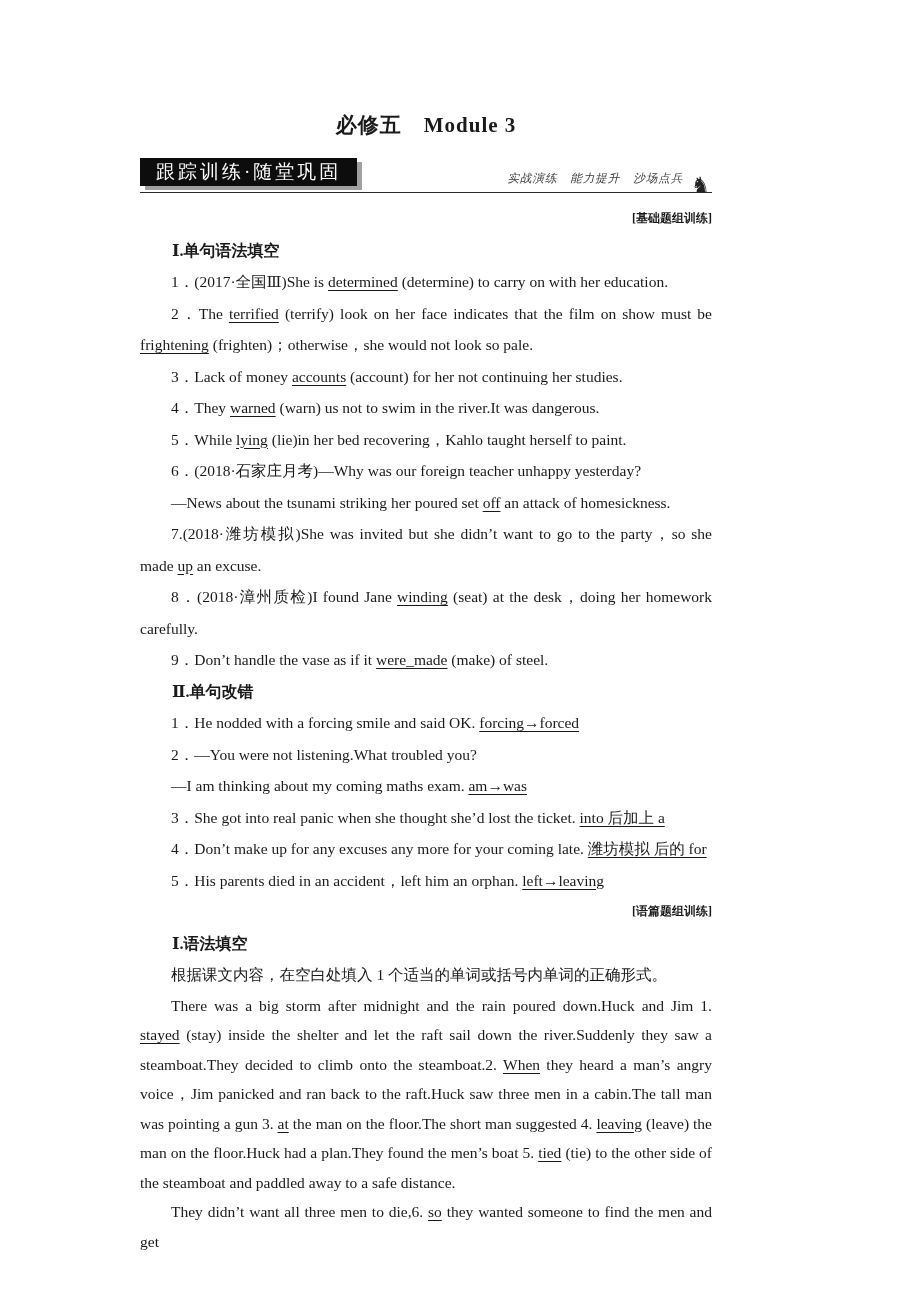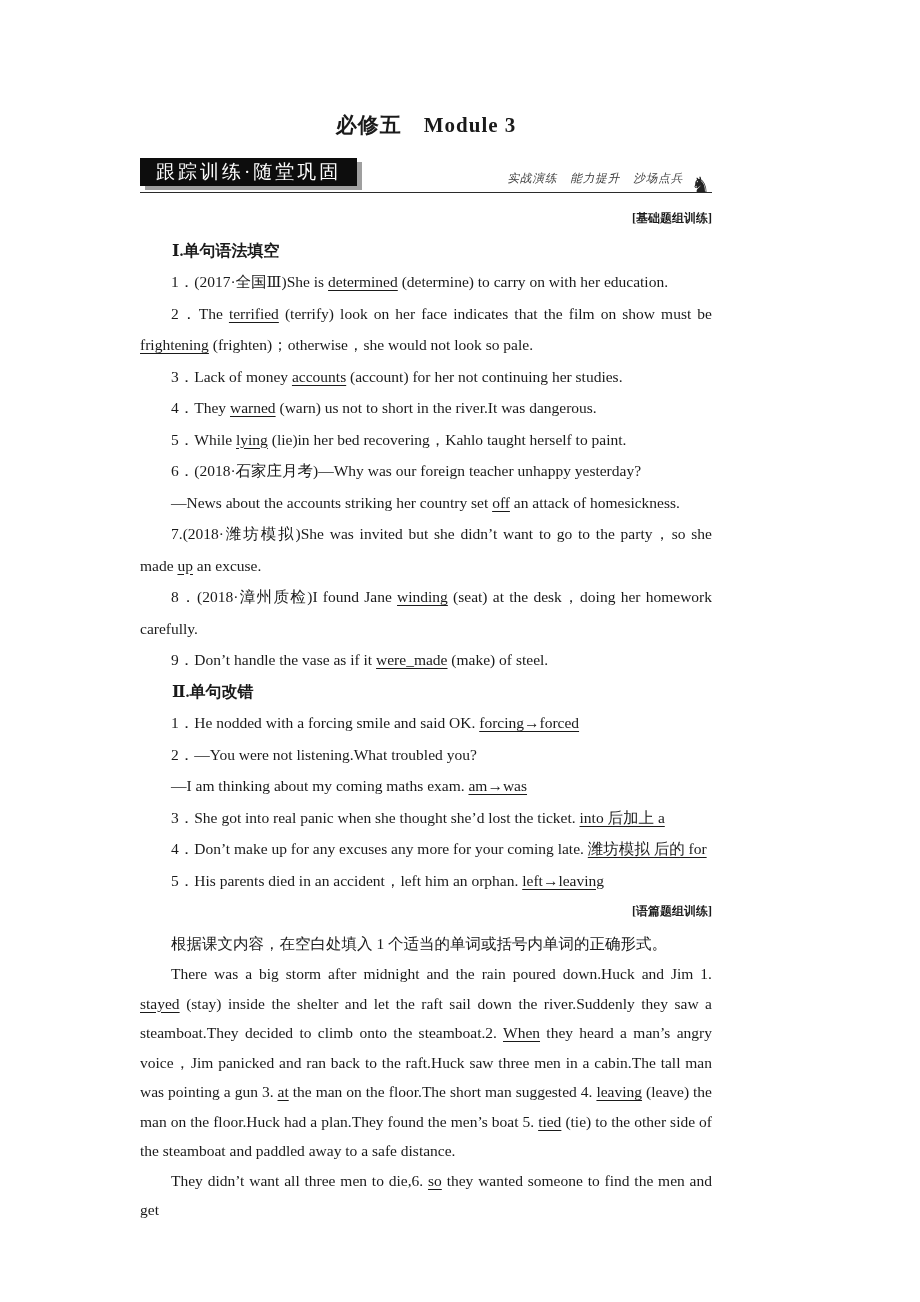--- a/index.html
+++ b/index.html
@@ -71,35 +71,36 @@
   </div>
 
   <hr class="rule">
 
   <p class="center-h first"><span>[基础题组训练]</span></p>
 
   <p class="sub-h"><span>Ⅰ.单句语法填空</span></p>
   <p class="para"><span>1．(2017·全国Ⅲ)She is </span><span class="u">determined</span><span> (determine) to carry on with her education.</span></p>
   <p class="para"><span>2．The </span><span class="u">terrified</span><span> (terrify) look on her face indicates that the film on show must be </span><span class="u">frightening</span><span> (frighten)；otherwise，she would not look so pale.</span></p>
   <p class="para"><span>3．Lack of money </span><span class="u">accounts</span><span> (account) for her not continuing her studies.</span></p>
-  <p class="para"><span>4．They </span><span class="u">warned</span><span> (warn) us not to short in the river.It was dangerous.</span></p>
+  <p class="para"><span>4．They </span><span class="u">warned</span><span> (warn) us not to swim in the river.It was dangerous.</span></p>
   <p class="para"><span>5．While </span><span class="u">lying</span><span> (lie)in her bed recovering，Kahlo taught herself to paint.</span></p>
   <p class="para"><span>6．(2018·石家庄月考)—Why was our foreign teacher unhappy yesterday?</span></p>
-  <p class="para"><span>—News about the accounts striking her country set </span><span class="u">off</span><span> an attack of homesickness.</span></p>
+  <p class="para"><span>—News about the tsunami striking her poured set </span><span class="u">off</span><span> an attack of homesickness.</span></p>
   <p class="para"><span>7.(2018·潍坊模拟)She was invited but she didn’t want to go to the party，so she made </span><span class="u">up</span><span> an excuse.</span></p>
   <p class="para"><span>8．(2018·漳州质检)I found Jane </span><span class="u">winding</span><span> (seat) at the desk，doing her homework carefully.</span></p>
   <p class="para"><span>9．Don’t handle the vase as if it </span><span class="u">were_made</span><span> (make) of steel.</span></p>
 
   <p class="sub-h"><span>Ⅱ.单句改错</span></p>
   <p class="para"><span>1．He nodded with a forcing smile and said OK. </span><span class="u">forcing→forced</span></p>
   <p class="para"><span>2．—You were not listening.What troubled you?</span></p>
   <p class="para"><span>—I am thinking about my coming maths exam. </span><span class="u">am→was</span></p>
   <p class="para"><span>3．She got into real panic when she thought she’d lost the ticket. </span><span class="u">into 后加上 a</span></p>
   <p class="para"><span>4．Don’t make up for any excuses any more for your coming late. </span><span class="u">潍坊模拟 后的 for</span></p>
   <p class="para"><span>5．His parents died in an accident，left him an orphan. </span><span class="u">left→leaving</span></p>
 
   <p class="center-h"><span>[语篇题组训练]</span></p>
 
+  <p class="sub-h"><span>Ⅰ.语法填空</span></p>
   <p class="para"><span>根据课文内容，在空白处填入 1 个适当的单词或括号内单词的正确形式。</span></p>
   <p class="para passage"><span>There was a big storm after midnight and the rain poured down.Huck and Jim 1. </span><span class="u">stayed</span><span> (stay) inside the shelter and let the raft sail down the river.Suddenly they saw a steamboat.They decided to climb onto the steamboat.2. </span><span class="u">When</span><span> they heard a man’s angry voice，Jim panicked and ran back to the raft.Huck saw three men in a cabin.The tall man was pointing a gun 3. </span><span class="u">at</span><span> the man on the floor.The short man suggested 4. </span><span class="u">leaving</span><span> (leave) the man on the floor.Huck had a plan.They found the men’s boat 5. </span><span class="u">tied</span><span> (tie) to the other side of the steamboat and paddled away to a safe distance.</span></p>
   <p class="para passage"><span>They didn’t want all three men to die,6. </span><span class="u">so</span><span> they wanted someone to find the men and get</span></p>
 
 </main>
 
 </body></html>

